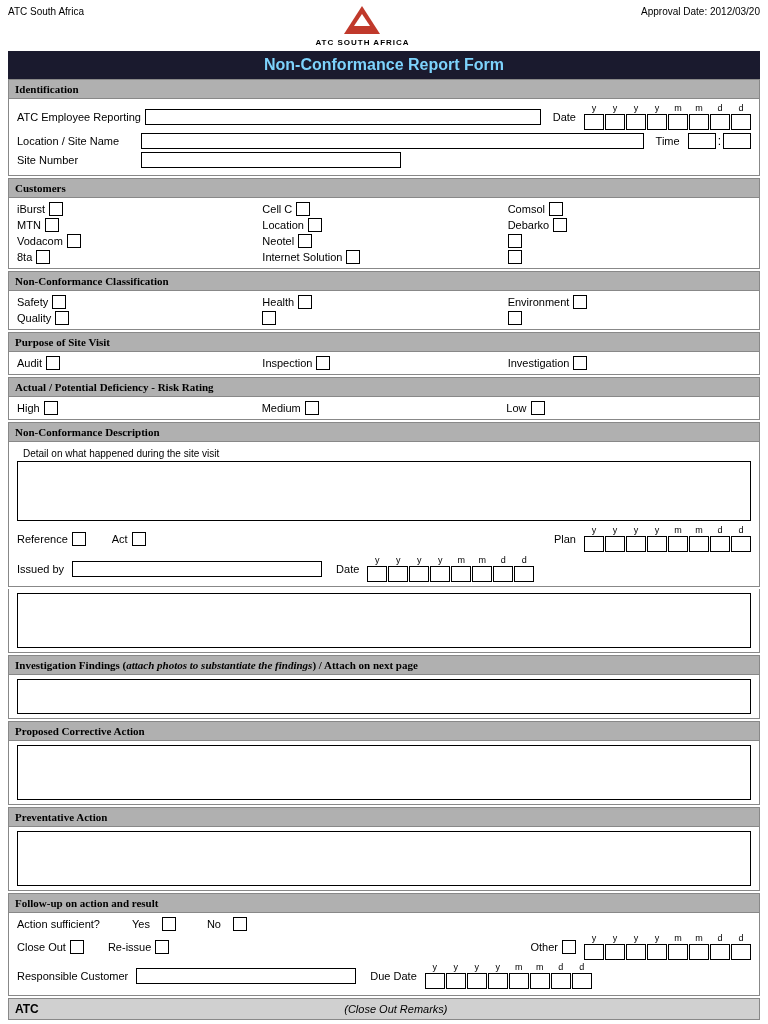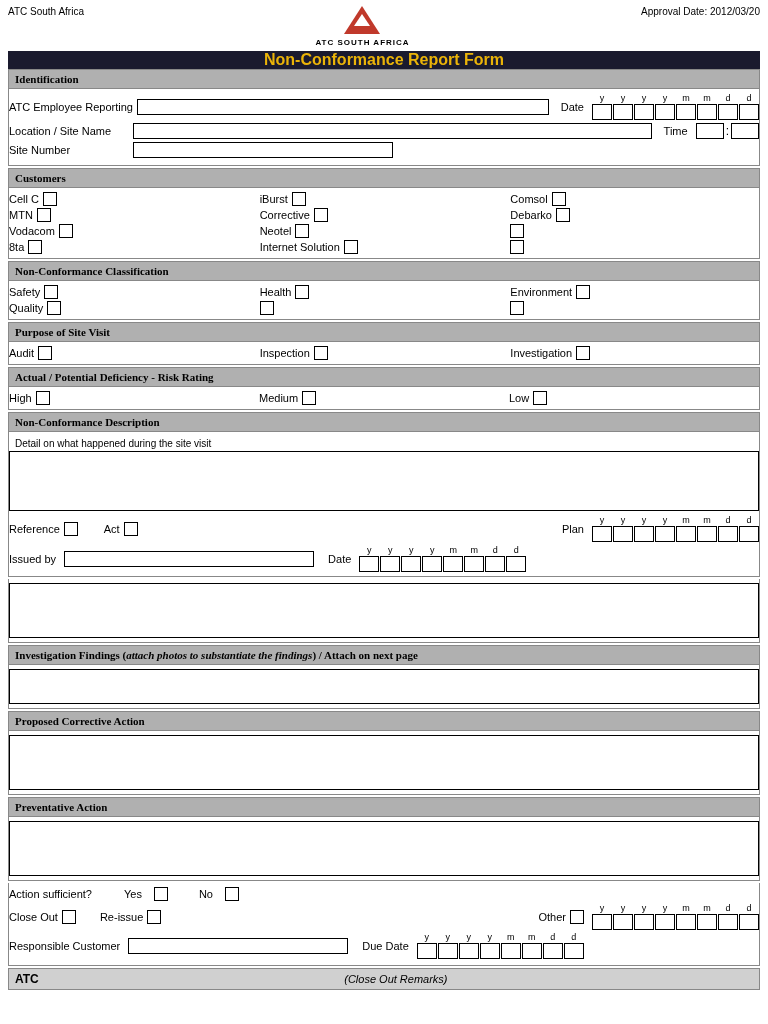--- a/index.html
+++ b/index.html
@@ -47,38 +47,39 @@
       left: -8px;
     }
     .logo-text {
       font-size: 8px;
       font-weight: bold;
       letter-spacing: 1px;
       display: block;
     }
     .form-title-bar {
       background: #1a1a2e;
-      color: #eab308;
+      color: #7dd3fc;
       text-align: center;
       font-size: 16px;
       font-weight: bold;
+      padding: 5px;
       margin-bottom: 0;
     }
     .section-header {
       background: #b0b0b0;
       font-weight: bold;
       padding: 3px 6px;
       font-size: 11px;
       border: 1px solid #888;
       font-family: Liberation Serif, serif;
     }
     .section-body {
       border: 1px solid #888;
       border-top: none;
-      padding: 4px 0;
+      padding: 4px 8px;
       background: #fff;
     }
     .form-row {
       display: flex;
       align-items: center;
       margin-bottom: 3px;
       gap: 4px;
     }
     .form-label {
       min-width: 120px;
@@ -279,37 +280,37 @@
         <div class="form-input" style="flex:2; max-width:260px;"></div>
       </div>
     </div>
   </div>
 
   <div class="page-section">
     <div class="section-header">Customers</div>
     <div class="section-body">
       <div class="customers-grid">
         <div class="customer-item">
+          <span>iBurst</span>
+          <div class="checkbox"></div>
+        </div>
+        <div class="customer-item">
           <span>Cell C</span>
           <div class="checkbox"></div>
         </div>
         <div class="customer-item">
-          <span>iBurst</span>
-          <div class="checkbox"></div>
-        </div>
-        <div class="customer-item">
           <span>Comsol</span>
           <div class="checkbox"></div>
         </div>
         <div class="customer-item">
           <span>MTN</span>
           <div class="checkbox"></div>
         </div>
         <div class="customer-item">
-          <span>Corrective</span>
+          <span>Location</span>
           <div class="checkbox"></div>
         </div>
         <div class="customer-item">
           <span>Debarko</span>
           <div class="checkbox"></div>
         </div>
         <div class="customer-item">
           <span>Vodacom</span>
           <div class="checkbox"></div>
         </div>
@@ -498,20 +499,21 @@
   </div>
 
   <div class="page-section">
     <div class="section-header">Preventative Action</div>
     <div class="section-body">
       <div class="full-width-textarea" style="height:55px;"></div>
     </div>
   </div>
 
   <div class="page-section followup-section">
+    <div class="section-header">Follow-up on action and result</div>
     <div class="section-body">
       <div class="form-row yes-no-row">
         <span>Action sufficient?</span>
         <span style="margin-left:20px;">Yes</span>
         <div class="checkbox"></div>
         <span style="margin-left:19px;">No</span>
         <div class="checkbox"></div>
       </div>
       <div class="form-row">
         <span>Close Out</span>

